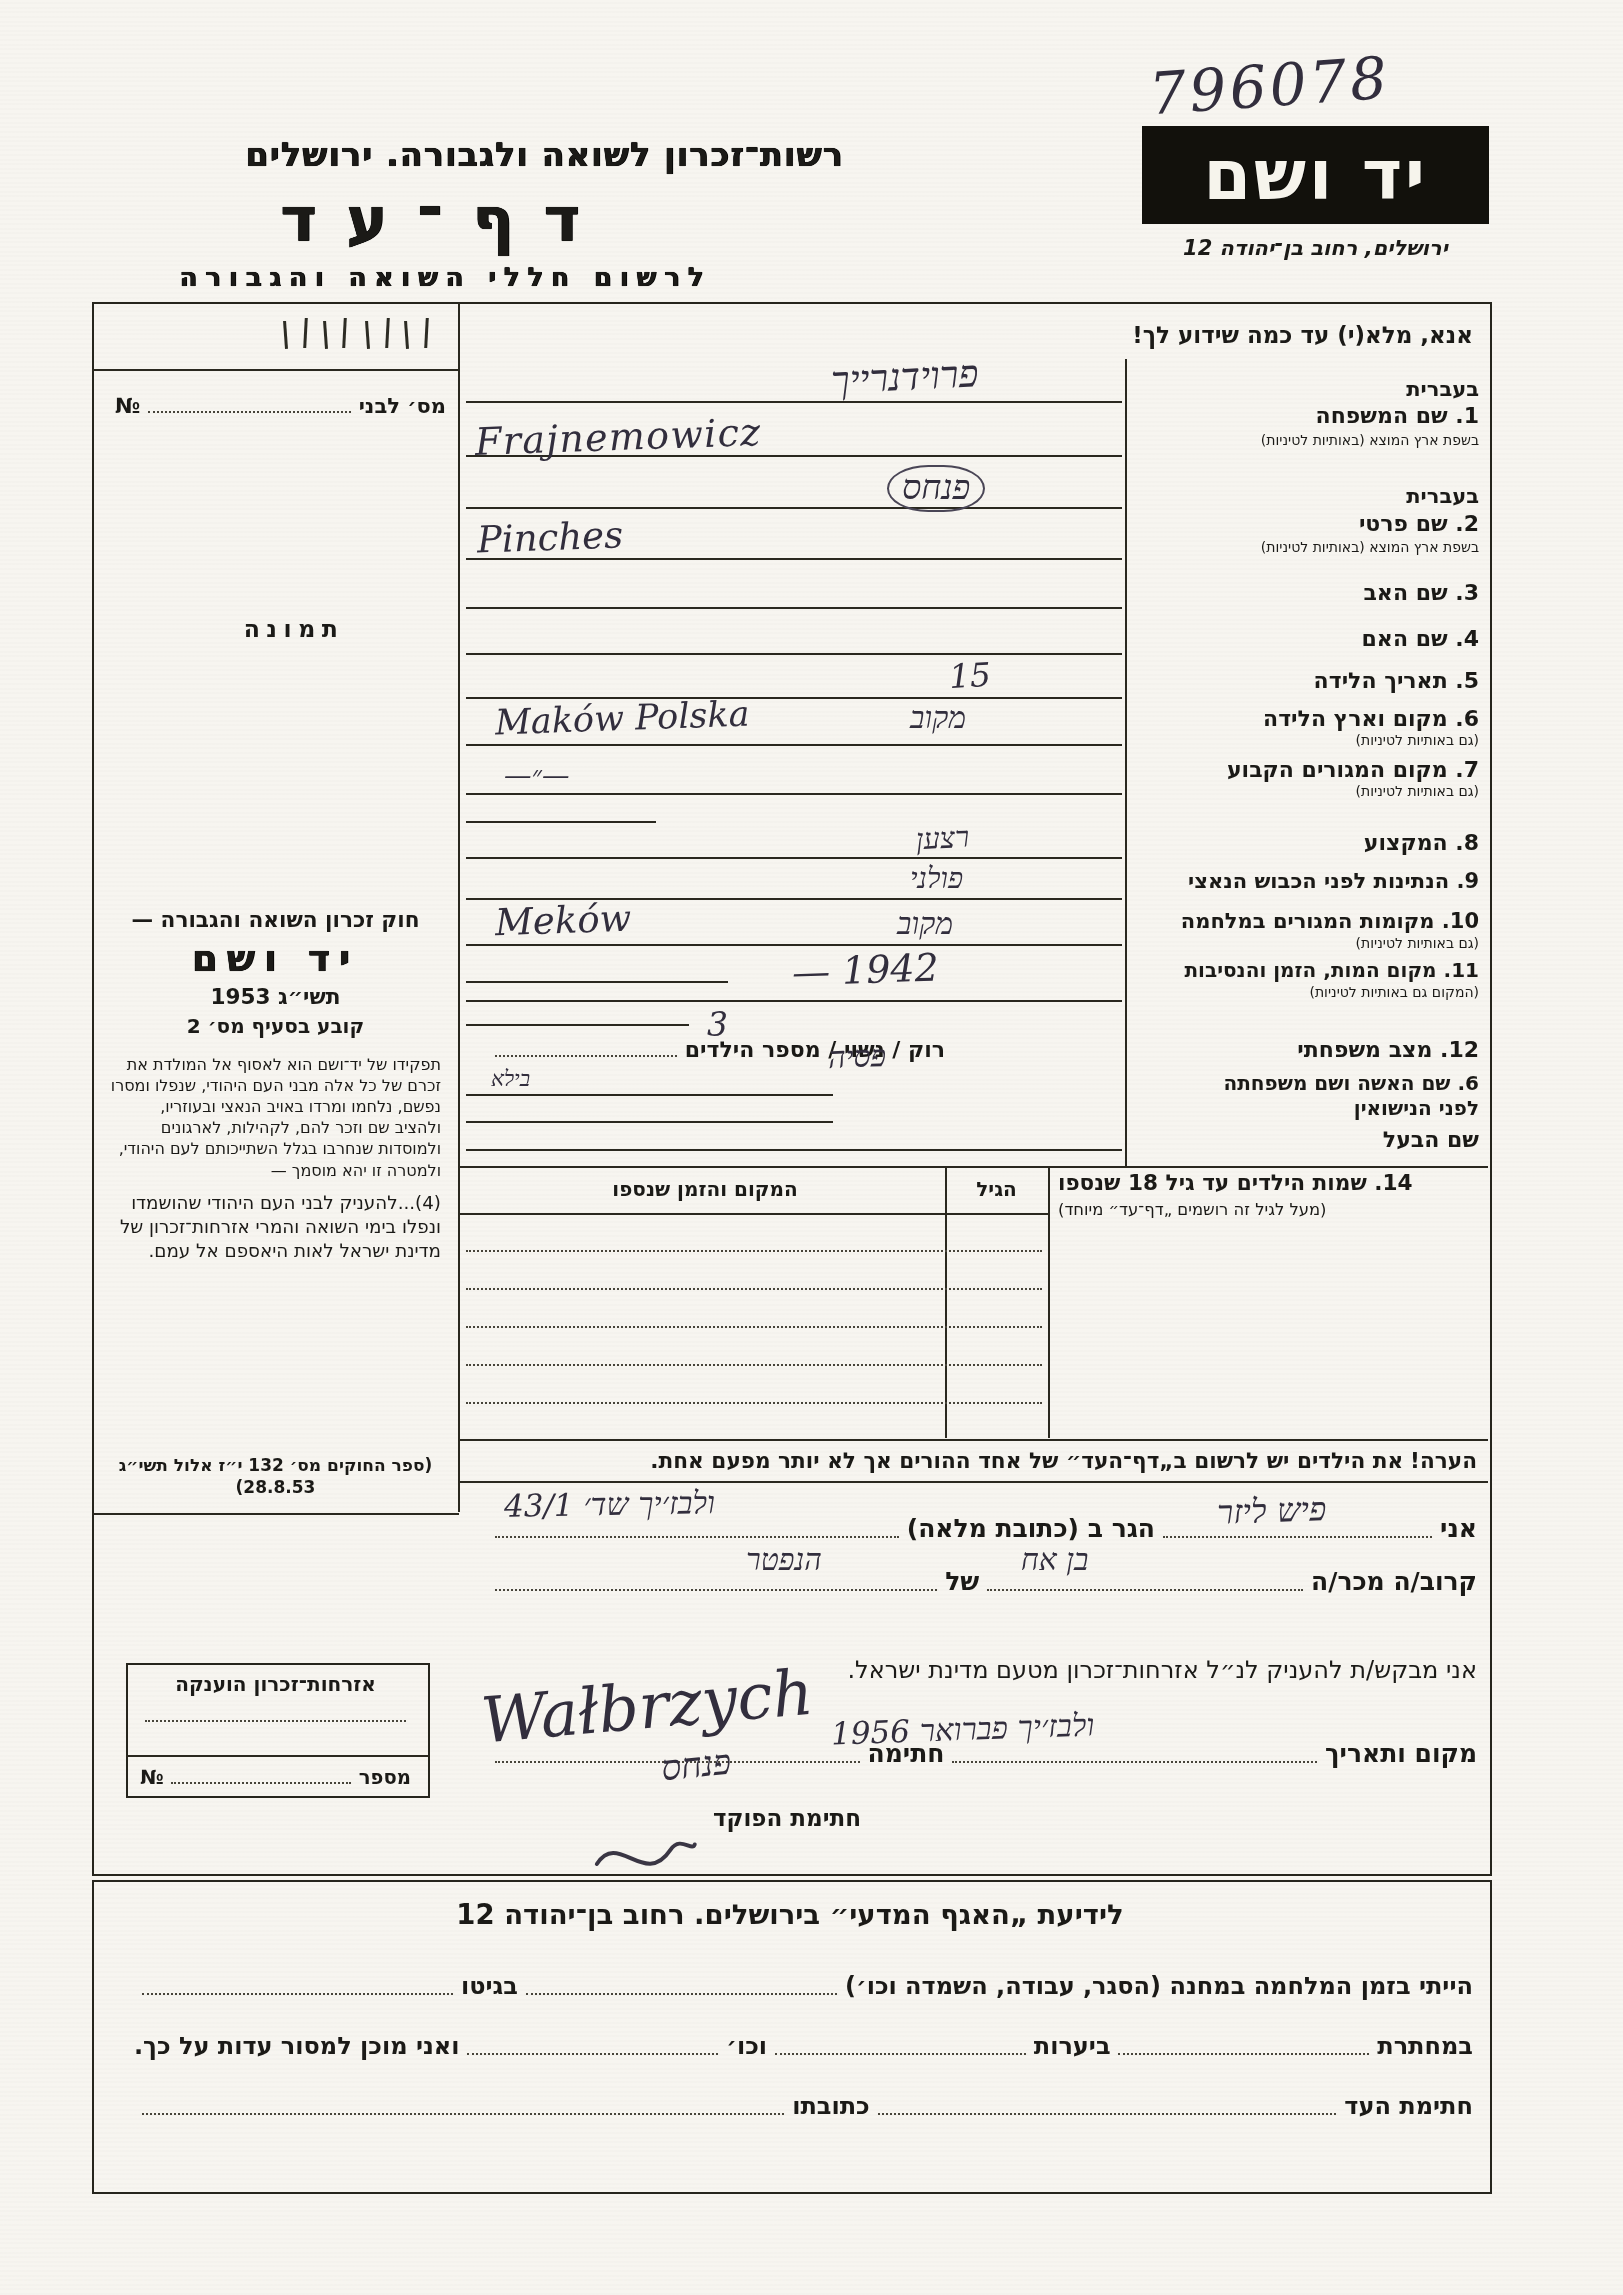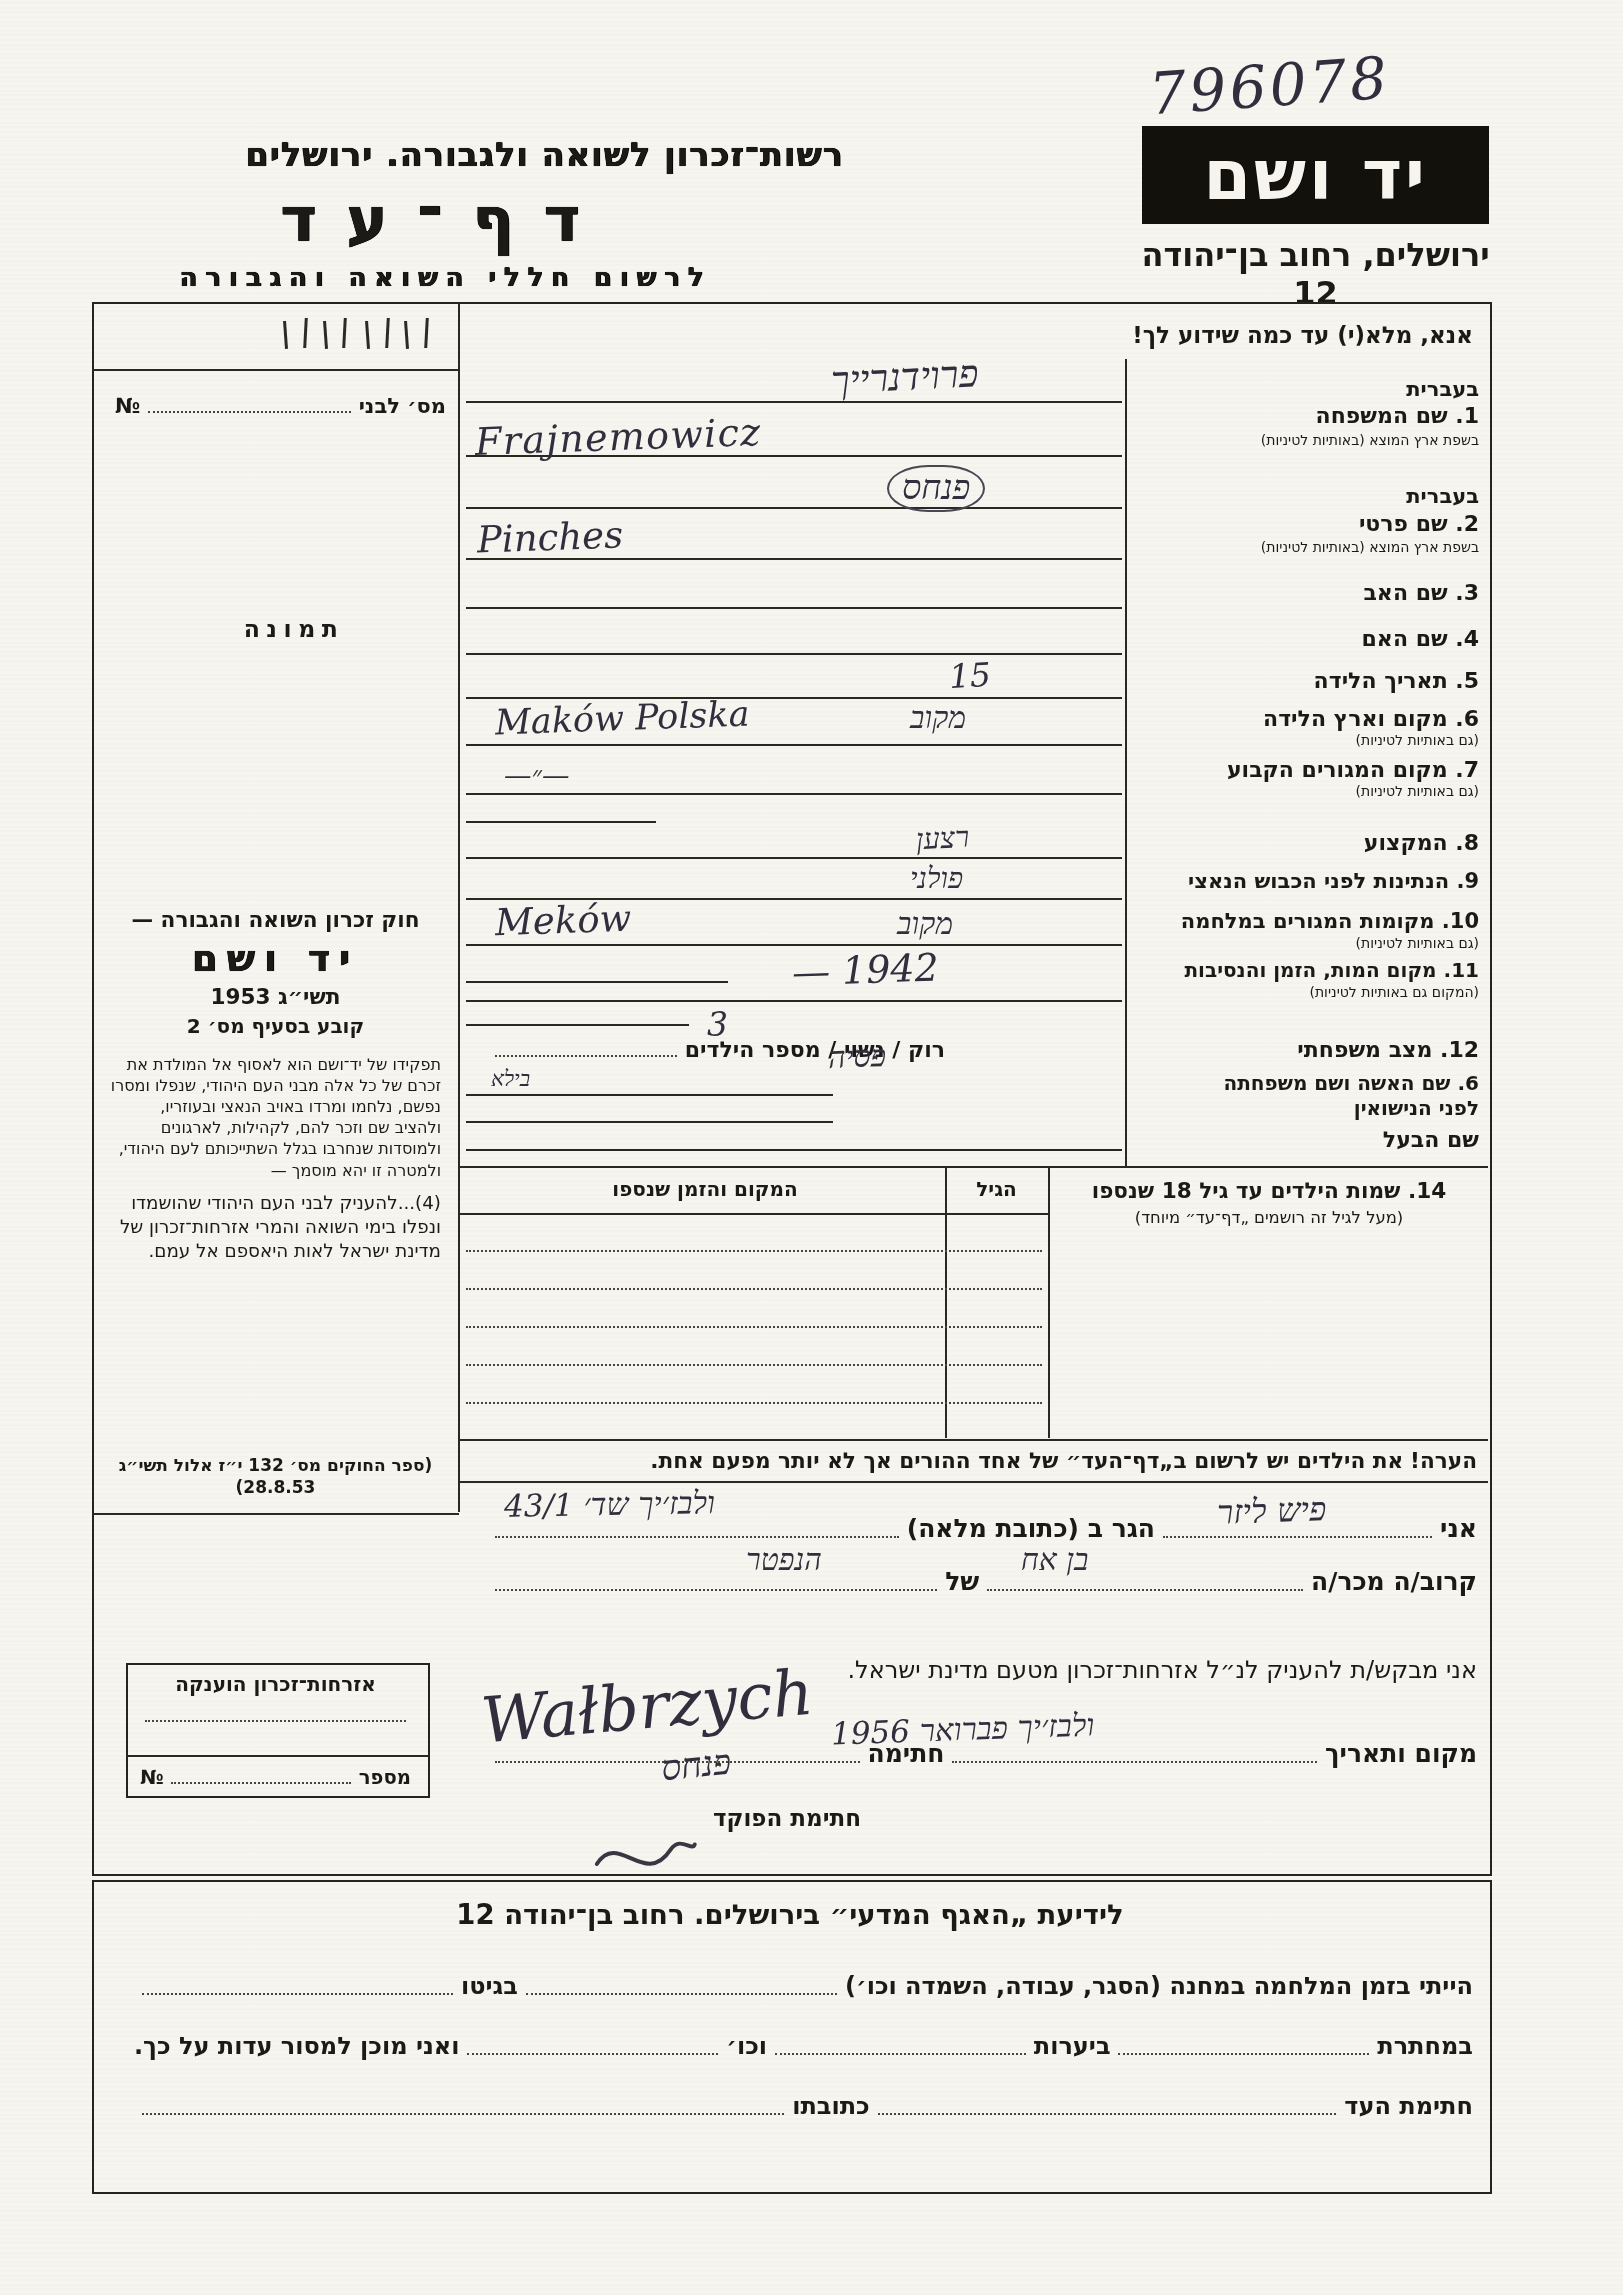--- a/index.html
+++ b/index.html
@@ -27,21 +27,21 @@
 </head>
 <body>
 
 <div class="paper">
 
   <div class="hw" style="left:1149px;top:52px;font-size:58px;letter-spacing:3.3px;transform:rotate(-4deg);">796078</div>
 
   <div class="abs" style="left:1142px;top:126px;width:347px;height:98px;background:#12110c;display:flex;align-items:center;justify-content:center;">
     <span class="heavy" style="color:#f6f4ec;font-size:69px;font-weight:900;letter-spacing:2.6px;">יד ושם</span>
   </div>
-  <div class="abs" style="left:1139px;top:236px;width:353px;text-align:center;font-size:32px;font-weight:bold;">ירושלים, רחוב בן־יהודה 12</div>
+  <div class="abs" style="left:1139px;top:236px;width:353px;text-align:center;font-size:21px;font-weight:bold;font-style:italic;">ירושלים, רחוב בן־יהודה 12</div>
 
   <div class="abs heavy" style="left:65px;top:135px;width:779px;text-align:right;font-size:33px;font-weight:900;letter-spacing:1.3px;">רשות־זכרון לשואה ולגבורה. ירושלים</div>
   <div class="abs heavy cntr" style="left:183px;top:183px;width:524px;font-size:62px;font-weight:700;letter-spacing:29.5px;">דף־עד</div>
   <div class="abs heavy cntr" style="left:151px;top:262px;width:589px;font-size:26px;font-weight:bold;letter-spacing:7.9px;">לרשום חללי השואה והגבורה</div>
 
   <div class="box" style="left:92px;top:302px;width:1396px;height:1570px;"></div>
 
   <div class="abs" style="left:969px;top:322px;width:504px;text-align:right;font-size:23px;font-weight:bold;">אנא, מלא(י) עד כמה שידוע לך!</div>
 
   <div class="vline" style="left:1125px;top:359px;height:808px;"></div>
@@ -130,21 +130,21 @@
     <span class="t">רוק / נשוי / מספר הילדים</span>
     <span class="dots"></span>
   </div>
 
   <div class="line" style="left:458px;top:1166px;width:1030px;"></div>
   <div class="line" style="left:458px;top:1213px;width:590px;"></div>
   <div class="vline" style="left:945px;top:1166px;height:272px;"></div>
   <div class="vline" style="left:1048px;top:1166px;height:272px;"></div>
   <div class="line" style="left:458px;top:1439px;width:1030px;"></div>
 
-  <div class="abs" style="left:1058px;top:1170px;width:422px;text-align:center;margin-top:8px;">
+  <div class="abs" style="left:1058px;top:1170px;width:422px;text-align:left;">
     <div style="font-size:21.6px;font-weight:bold;">14. שמות הילדים עד גיל 18 שנספו</div>
     <div style="font-size:16.4px;margin-top:5.2px;">(מעל לגיל זה רושמים „דף־עד״ מיוחד)</div>
   </div>
   <div class="abs cntr" style="left:466px;top:1177px;width:478px;font-size:20px;font-weight:bold;">המקום והזמן שנספו</div>
   <div class="abs cntr" style="left:945px;top:1177px;width:103px;font-size:20px;font-weight:bold;">הגיל</div>
 
   <div class="dline" style="left:466px;top:1250px;width:576px;"></div>
   <div class="dline" style="left:466px;top:1288px;width:576px;"></div>
   <div class="dline" style="left:466px;top:1326px;width:576px;"></div>
   <div class="dline" style="left:466px;top:1364px;width:576px;"></div>

